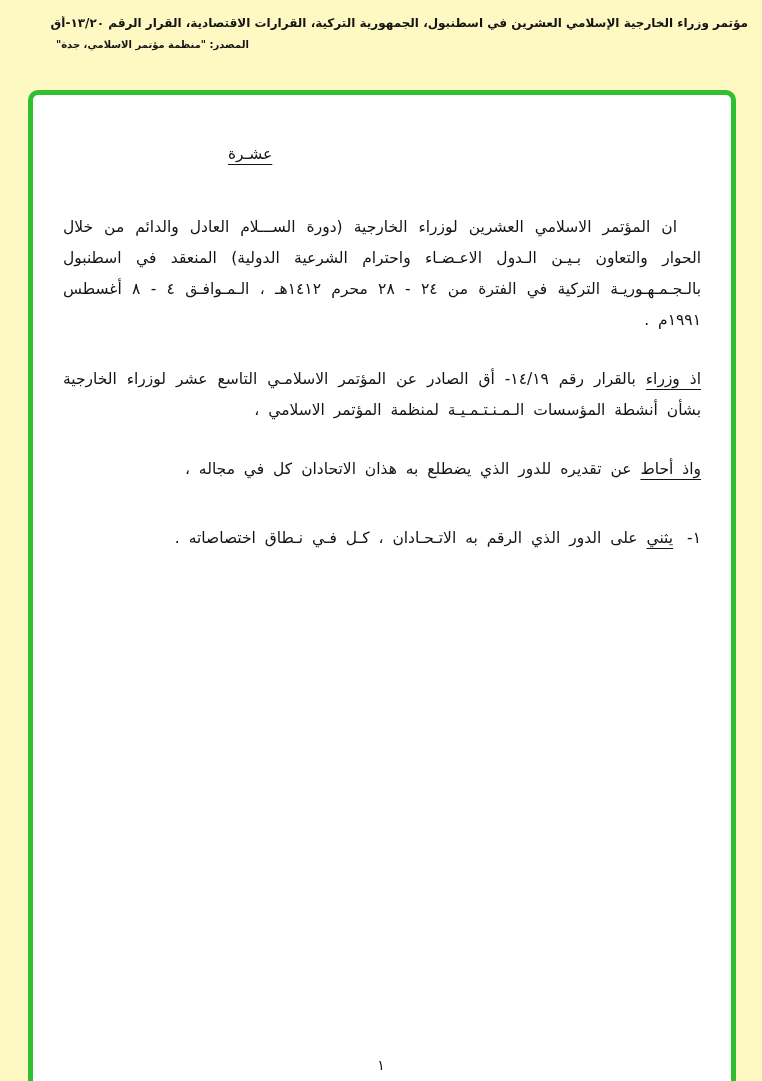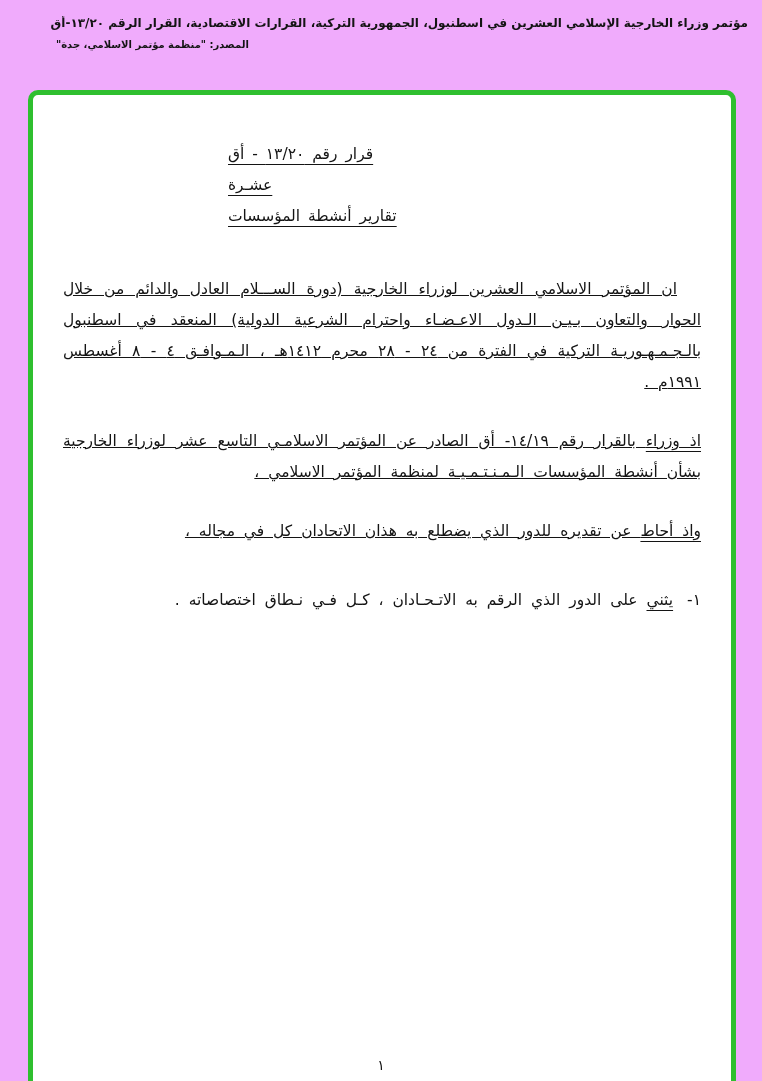--- a/index.html
+++ b/index.html
@@ -1,21 +1,21 @@
 <!DOCTYPE html>
 <html lang="ar"><head>
 <meta charset="utf-8">
 <style>
   html, body { margin: 0; padding: 0; background: #e8e8e8; }
   .page {
     position: relative;
     width: 762px;
     height: 1081px;
     margin: 0 auto;
-    background: #f0abfc;
+    background: #fef9c3;
     font-family: "DejaVu Sans", sans-serif;
     color: #141414;
     overflow: hidden;
   }
   
   .doc-header { padding: 16px 14px 0 14px; direction: rtl; }
   .header-line1 {
     font-size: 12px;
     font-weight: bold;
     text-align: right;
@@ -60,21 +60,20 @@
     white-space: nowrap;
   }
   
   .para {
     margin: 0 0 28px 0;
     font-size: 15.5px;
     line-height: 31px;
     text-align: justify;
     word-spacing: 4px;
     direction: rtl;
-    text-decoration: underline;
   }
   .para.indent { text-indent: 24px; }
   .u {
     text-decoration: underline;
     text-underline-offset: 5px;
   }
   
   .item {
     display: flex;
     direction: rtl;
@@ -101,23 +100,21 @@
 <div class="page">
 
   <header class="doc-header">
     <div class="header-line1">مؤتمر وزراء الخارجية الإسلامي العشرين في اسطنبول، الجمهورية التركية، القرارات الاقتصادية، القرار الرقم ١٣/٢٠-أق</div>
     <div class="header-line2">المصدر:  "منظمة مؤتمر الاسلامي، جدة"</div>
   </header>
 
   <div class="green-frame">
 
     <div class="title-block">
-      <div class="title-line">قرار رقم ١٣/٢٠ - أق</div>
       <div class="title-line">عشـرة</div>
-      <div class="title-line">تقارير أنشطة المؤسسات</div>
     </div>
 
     <p class="para indent"><span>ان المؤتمر الاسلامي العشرين لوزراء الخارجية (دورة الســـلام العادل والدائم من خلال الحوار والتعاون بـيـن الـدول الاعـضـاء واحترام الشرعية الدولية) المنعقد في اسطنبول بالـجـمـهـوريـة التركية في الفترة من ٢٤ - ٢٨ محرم ١٤١٢هـ ، الـمـوافـق ٤ - ٨ أغسطس ١٩٩١م .</span></p>
 
     <p class="para"><span class="u">اذ وزراء</span><span> بالقرار رقم ١٤/١٩- أق الصادر عن المؤتمر الاسلامـي التاسع عشر لوزراء الخارجية بشأن أنشطة المؤسسات الـمـنـتـمـيـة لمنظمة المؤتمر الاسلامي ،</span></p>
 
 
 
     <p class="para"><span class="u">واذ أحاط</span><span> عن تقديره للدور الذي يضطلع به هذان الاتحادان كل في مجاله ،</span></p>
 

